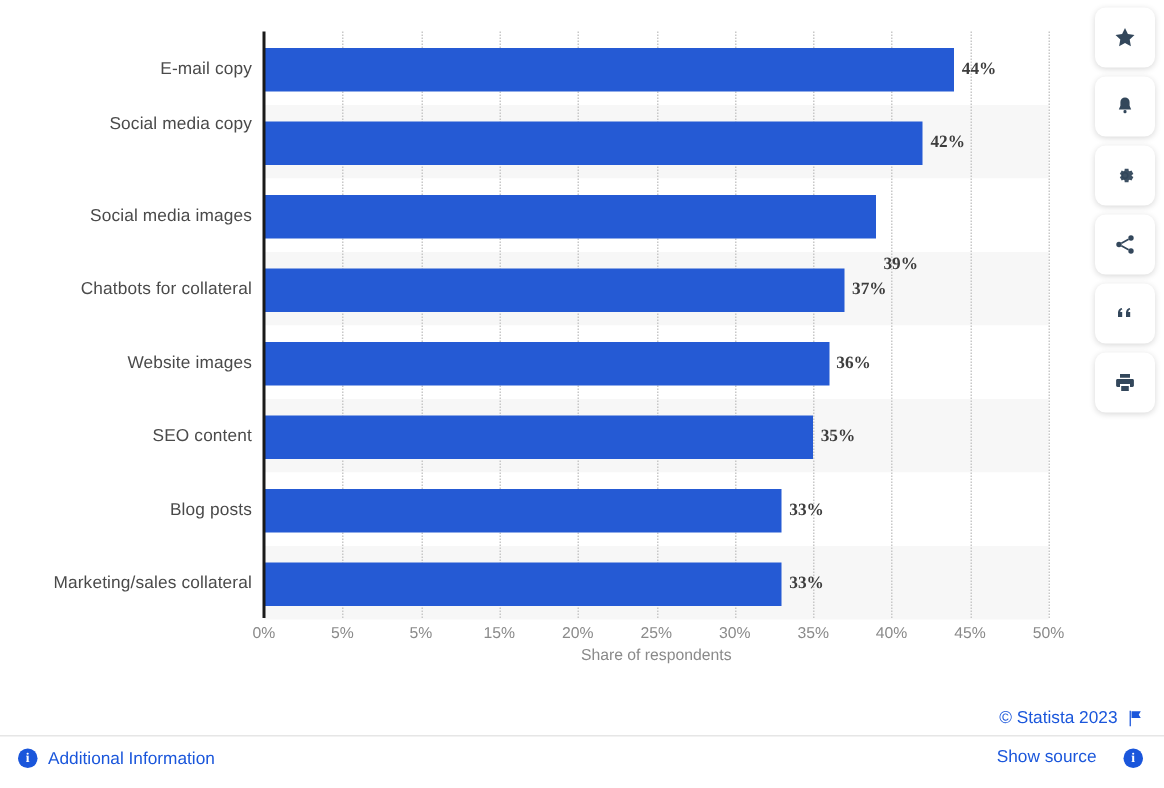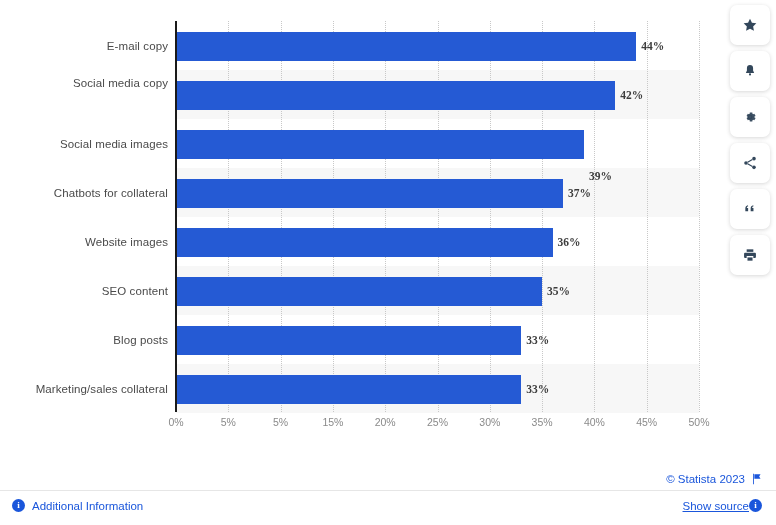--- a/index.html
+++ b/index.html
@@ -176,25 +176,24 @@
     cursor: pointer;
     white-space: nowrap;
   }
   #show-source {
     position: absolute;
     right: 14px;
     top: 8px;
     font-size: 11.5px;
     color: #1a56db;
     display: flex;
-    align-items: flex-end;
-    gap: 0;
+    align-items: flex-start;
+    gap: 18px;
     cursor: pointer;
     white-space: nowrap;
-    text-decoration: underline;
   }
   .info-dot {
     display: inline-block;
     width: 13px;
     height: 13px;
     border-radius: 50%;
     background: #1a56db;
     color: #ffffff;
     font-size: 9px;
     font-weight: bold;
@@ -272,20 +271,21 @@
       <div class="tick-label" style="left: 156.9px; text-align: center;">15%</div>
       <div class="tick-label" style="left: 209.2px;">20%</div>
       <div class="tick-label" style="left: 261.5px;">25%</div>
       <div class="tick-label" style="left: 313.8px; text-align: right;">30%</div>
       <div class="tick-label" style="left: 366.1px;">35%</div>
       <div class="tick-label" style="left: 418.4px;">40%</div>
       <div class="tick-label" style="left: 470.7px;">45%</div>
       <div class="tick-label" style="left: 523px;">50%</div>
     </div>
 
+  <div class="axis-title">Share of respondents</div>
 </div>
 
 <div id="side-toolbar">
   <div class="tool-btn">
     <svg width="16" height="16" viewBox="0 0 24 24">
       <path fill="#33475b" d="M12 2.5l2.9 6.1 6.6.9-4.8 4.6 1.2 6.6L12 17.6 6.1 20.7l1.2-6.6L2.5 9.5l6.6-.9z"></path>
     </svg>
   </div>
   <div class="tool-btn">
     <svg width="16" height="16" viewBox="0 0 24 24">

